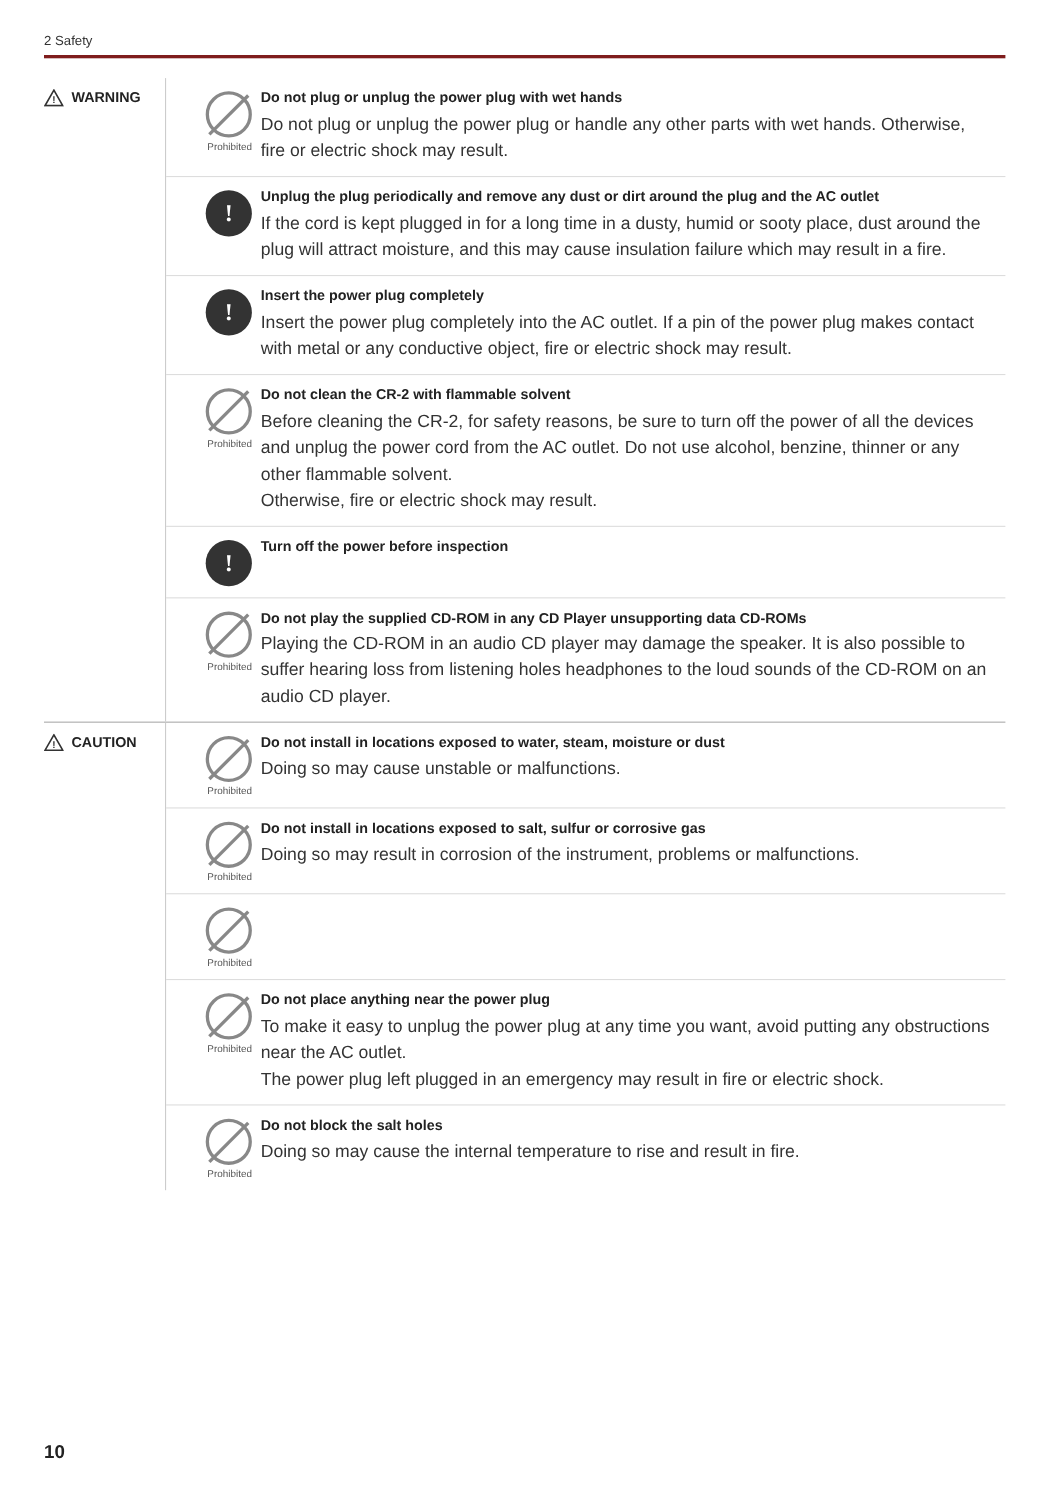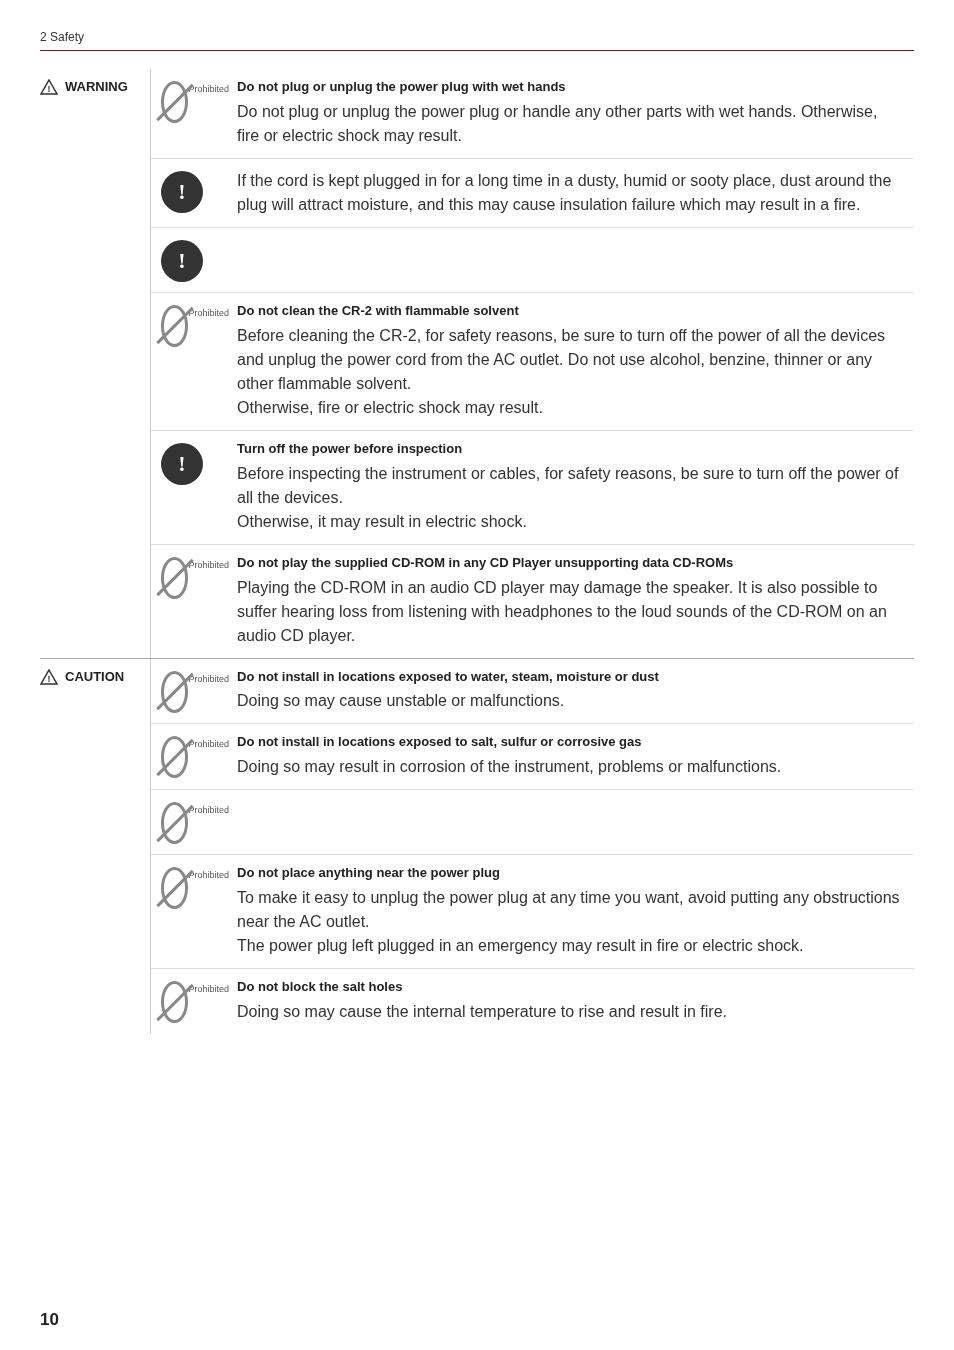--- a/index.html
+++ b/index.html
@@ -12,21 +12,21 @@
       min-height: 1350px;
       padding: 0;
     }
     .page {
       width: 954px;
       min-height: 1350px;
       padding: 30px 40px 40px 40px;
       position: relative;
     }
     .page-header {
-      border-bottom: 1px solid #7f1d1d;
+      border-bottom: 3px solid #7f1d1d;
       padding-bottom: 6px;
       margin-bottom: 18px;
       font-size: 12px;
       color: #333;
     }
     .page-footer {
       position: absolute;
       bottom: 20px;
       left: 40px;
       font-size: 17px;
@@ -64,22 +64,22 @@
       padding: 10px 0 10px 10px;
       align-items: flex-start;
     }
     .safety-row:last-child {
       border-bottom: none;
     }
     .icon-col {
       width: 68px;
       min-width: 68px;
       display: flex;
-      flex-direction: row;
-      align-items: flex-start;
+      flex-direction: column;
+      align-items: flex-end;
       padding-top: 2px;
     }
     .icon-circle-prohibited {
       width: 42px;
       height: 42px;
       border-radius: 50%;
       border: 3px solid #888;
       position: relative;
       display: flex;
       align-items: center;
@@ -174,59 +174,63 @@
           <h3>Do not plug or unplug the power plug with wet hands</h3>
           <p>Do not plug or unplug the power plug or handle any other parts with wet hands. Otherwise, fire or electric shock may result.</p>
         </div>
       </div>
 
       <div class="safety-row">
         <div class="icon-col">
           <div class="icon-exclamation">!</div>
         </div>
         <div class="text-col">
+          <h3>Unplug the plug periodically and remove any dust or dirt around the plug and the AC outlet</h3>
           <p>If the cord is kept plugged in for a long time in a dusty, humid or sooty place, dust around the plug will attract moisture, and this may cause insulation failure which may result in a fire.</p>
         </div>
       </div>
 
       <div class="safety-row">
         <div class="icon-col">
           <div class="icon-exclamation">!</div>
+        </div>
+        <div class="text-col">
+          <h3>Insert the power plug completely</h3>
+          <p>Insert the power plug completely into the AC outlet. If a pin of the power plug makes contact with metal or any conductive object, fire or electric shock may result.</p>
         </div>
       </div>
 
       <div class="safety-row">
         <div class="icon-col">
           <div class="icon-circle-prohibited"></div>
           <span class="icon-label">Prohibited</span>
         </div>
         <div class="text-col">
           <h3>Do not clean the CR-2 with flammable solvent</h3>
           <p>Before cleaning the CR-2, for safety reasons, be sure to turn off the power of all the devices and unplug the power cord from the AC outlet. Do not use alcohol, benzine, thinner or any other flammable solvent.<br>Otherwise, fire or electric shock may result.</p>
         </div>
       </div>
 
       <div class="safety-row">
         <div class="icon-col">
           <div class="icon-exclamation">!</div>
         </div>
         <div class="text-col">
           <h3>Turn off the power before inspection</h3>
-          <p>Before inspecting the instrument or cables, for safety reasons, be sure to turn off the power of all the devices.<br>Otherwise, it may result in electric shock.</p>
         </div>
       </div>
 
       <div class="safety-row">
         <div class="icon-col">
           <div class="icon-circle-prohibited"></div>
           <span class="icon-label">Prohibited</span>
         </div>
         <div class="text-col">
           <h3>Do not play the supplied CD-ROM in any CD Player unsupporting data CD-ROMs</h3>
-          <p>Playing the CD-ROM in an audio CD player may damage the speaker. It is also possible to suffer hearing loss from listening with headphones to the loud sounds of the CD-ROM on an audio CD player.</p>
+          <p>Playing the CD-ROM in an audio CD player may damage the speaker. It is also possible to suffer hearing loss from listening holes headphones to the loud sounds of the CD-ROM on an audio CD player.</p>
         </div>
       </div>
     </div>
   </div>
 
   <div class="section-divider"></div>
 
   <div class="section caution-section" style="margin-top:0;">
     <div class="section-label">
       <span class="triangle-icon">

